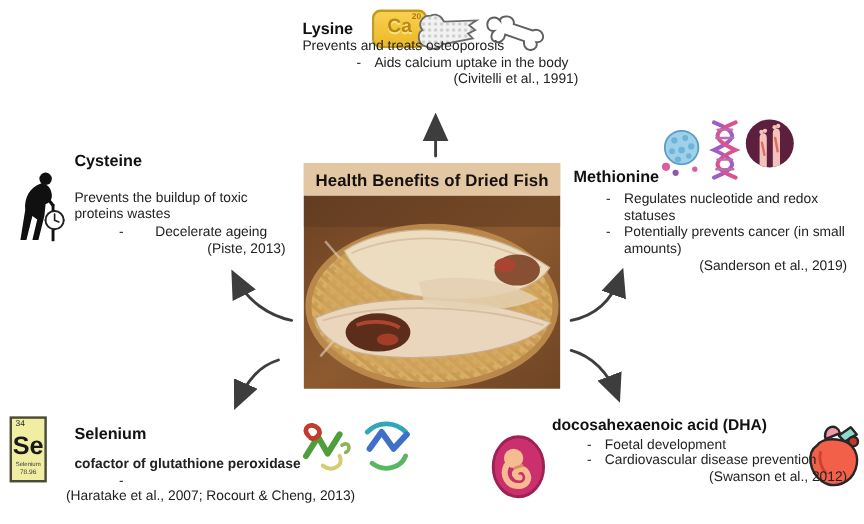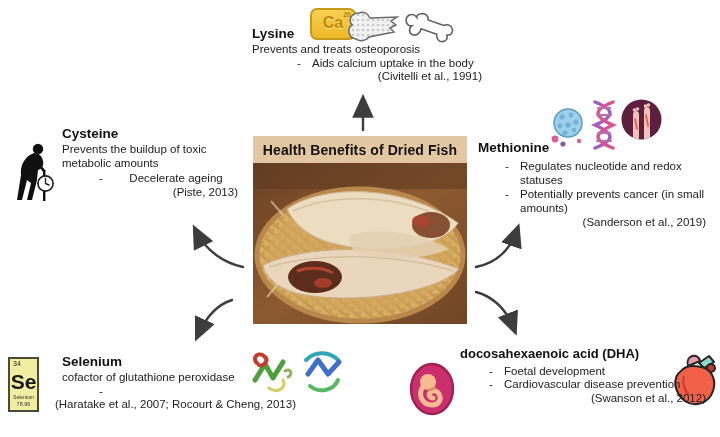--- a/index.html
+++ b/index.html
@@ -22,21 +22,21 @@
   .fish-photo{width:214px;height:161px;display:block;}
 
   
   .ca-tile{left:310px;top:8px;width:46px;height:32px;border-radius:7px;
     background:linear-gradient(#f9d052,#ecb827);border:2px solid #c49a1c;box-sizing:border-box;}
   .ca-sym{position:absolute;left:0;right:0;top:4px;text-align:center;font-weight:bold;font-size:16px;
     color:#b88a12;text-shadow:0 1px 0 #fde28a;}
   .ca-sup{position:absolute;top:1px;right:3px;font-size:7px;font-weight:bold;color:#a67c10;}
 
   
-  .se-tile{left:8px;top:357px;width:28px;height:55px;background:#f1eea4;border:2px solid #4a4a3a;
+  .se-tile{left:8px;top:347px;width:28px;height:55px;background:#f1eea4;border:2px solid #4a4a3a;
     box-sizing:border-box;padding-left:27px;}
   .se-num{position:absolute;top:1px;left:3px;font-size:7px;color:#222;}
   .se-sym{position:absolute;left:0;right:0;top:11px;text-align:center;font-weight:bold;font-size:21px;color:#191919;}
   .se-name{position:absolute;left:0;right:0;top:35px;text-align:center;font-size:5px;color:#333;}
   .se-mass{position:absolute;left:0;right:0;top:42px;text-align:center;font-size:5.5px;color:#333;}
 
   svg{display:block;}
   .arrows{left:0;top:0;pointer-events:none;}
 </style>
 </head>
@@ -104,21 +104,21 @@
       <pattern id="pores" width="5" height="5" patternUnits="userSpaceOnUse">
         <rect width="5" height="5" fill="#f2f2f2"></rect>
           <circle cx="2" cy="2" r="1.3" fill="#c9c9c9"></circle>
       </pattern>
     </defs>
     <path d="M13,5 C5,5 2,12 6,17 C1,20 2,30 10,31 C14,34 20,33 23,29 L48,24 L44,20 L50,17 L45,13 L51,9 L24,10 C22,5 17,3 13,5 Z" fill="url(#pores)" stroke="#6a6a6a" stroke-width="1.5"></path>
   </svg>
   <svg class="abs" style="left:404px;top:9px;transform:rotate(-6deg);" width="50" height="38" viewBox="0 0 50 38">
     <path d="M14,7 C11,2 4,3 3,9 C2.5,13 5,15 8,15 C5,17 4,22 8,24 C12,26 16,23 17,19 L32,26 C31,30 33,34 37,34 C41,34 43,31 42,28 C46,29 49,26 48,22 C47,18 43,17 40,18 L25,11 C26,7 23,4 19,4 C16,4 14,5 14,7 Z" fill="#ffffff" stroke="#5f5f5f" stroke-width="1.6"></path>
   </svg>
-  <div class="abs" style="left:252px;top:26px;width:230px;">
+  <div class="abs" style="left:252px;top:16px;width:230px;">
     <div class="sec-h">Lysine</div>
     <div class="t" style="margin-top:2px;">Prevents and treats osteoporosis</div>
     <div class="bullet" style="margin-left:34px;">
       <span class="dash">-</span>
       <span class="btxt">Aids calcium uptake in the body</span>
     </div>
     <div class="cite">(Civitelli et al., 1991)</div>
   </div>
 
   <svg class="abs" style="left:13px;top:142px;" width="40" height="62" viewBox="0 0 40 62">
@@ -129,22 +129,22 @@
       <path d="M24,21 C27,24 29,26 31,29" stroke="#101010" stroke-width="2.6" fill="none" stroke-linecap="round"></path>
     </g>
   </svg>
   <svg class="abs" style="left:36px;top:174px;" width="19" height="19" viewBox="0 0 19 19">
     <circle cx="9.5" cy="9.5" r="7.6" fill="#fff" stroke="#222" stroke-width="1.6"></circle>
     <path d="M9.5,9.5 L9.5,4.5 M9.5,9.5 L13,11" stroke="#222" stroke-width="1.4" stroke-linecap="round" fill="none"></path>
     <path d="M9.5,1.2 V2.6 M9.5,16.4 V17.8 M1.2,9.5 H2.6 M16.4,9.5 H17.8" stroke="#222" stroke-width="1.2"></path>
   </svg>
   <div class="abs" style="left:62px;top:126px;width:176px;">
     <div class="sec-h">Cysteine</div>
-    <div class="t" style="margin-top:2px;">Prevents the buildup of toxic</div>
-    <div class="t">metabolic amounts</div>
+    <div class="t" style="margin-top:18px;">Prevents the buildup of toxic</div>
+    <div class="t">proteins wastes</div>
     <div class="bullet" style="margin-left:26px;margin-top:2px;">
       <span class="dash">-</span>
       <span class="btxt" style="text-align:center;">Decelerate ageing</span>
     </div>
     <div class="cite">(Piste, 2013)</div>
   </div>
 
   <svg class="abs" style="left:549px;top:106px;" width="38" height="42" viewBox="0 0 38 42">
     <circle cx="19" cy="17" r="14" fill="#9fd0ea" stroke="#5b9ec4" stroke-width="1.5"></circle>
     <g fill="#6fb3d9">
@@ -218,21 +218,21 @@
   </svg>
   <svg class="abs" style="left:298px;top:347px;" width="48" height="48" viewBox="0 0 48 48">
     <g fill="none" stroke-linecap="round" stroke-linejoin="round">
       <path d="M8,13 C18,3 32,5 40,13" stroke="#2fa7b9" stroke-width="4"></path>
       <path d="M10,27 L20,13 L30,27 L41,15" stroke="#3f6fc9" stroke-width="5"></path>
       <path d="M12,39 C22,47 36,43 40,33" stroke="#58b861" stroke-width="4"></path>
     </g>
   </svg>
   <div class="abs" style="left:28px;top:354px;width:268px;">
     <div class="sec-h" style="margin-left:34px;">Selenium</div>
-    <div class="t" style="margin-left:34px;margin-top:2px;">cofactor of glutathione peroxidase</div>
+    <div class="t" style="margin-left:34px;margin-top:12px;font-weight:bold;">cofactor of glutathione peroxidase</div>
     <div class="bullet" style="margin-left:60px;">
       <span class="dash">-</span>
     </div>
     <div class="cite">(Haratake et al., 2007; Rocourt &amp; Cheng, 2013)</div>
   </div>
 
   <svg class="abs" style="left:408px;top:362px;" width="48" height="54" viewBox="0 0 48 54">
     <ellipse cx="24" cy="27" rx="21" ry="25" fill="#cb2f6d" stroke="#9e2153" stroke-width="2.4"></ellipse>
     <circle cx="20" cy="20" r="8" fill="#f6bb90"></circle>
     <path d="M14,26 C10,34 15,43 24,43 C31,43 34,37 31,32 C29,28 24,28 22,31 C20,33 22,36 25,36" fill="none" stroke="#f6bb90" stroke-width="5" stroke-linecap="round"></path>

